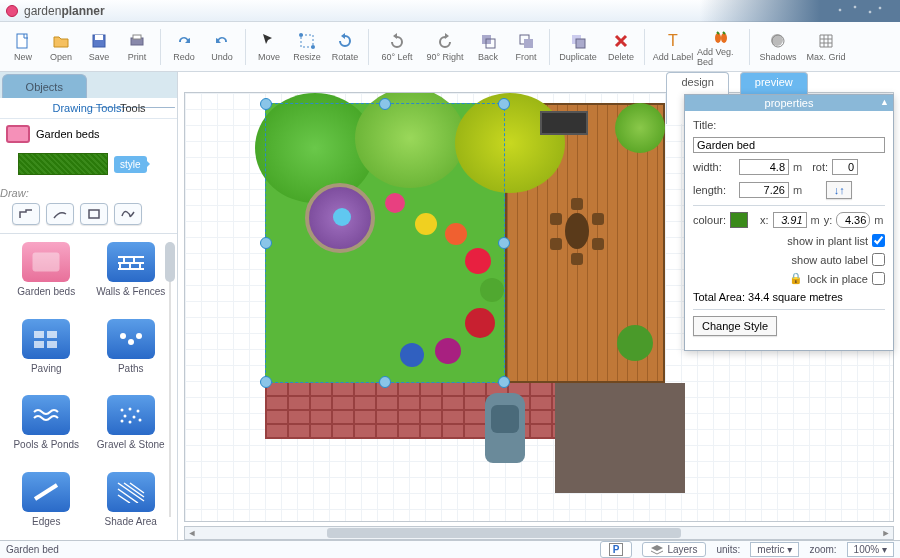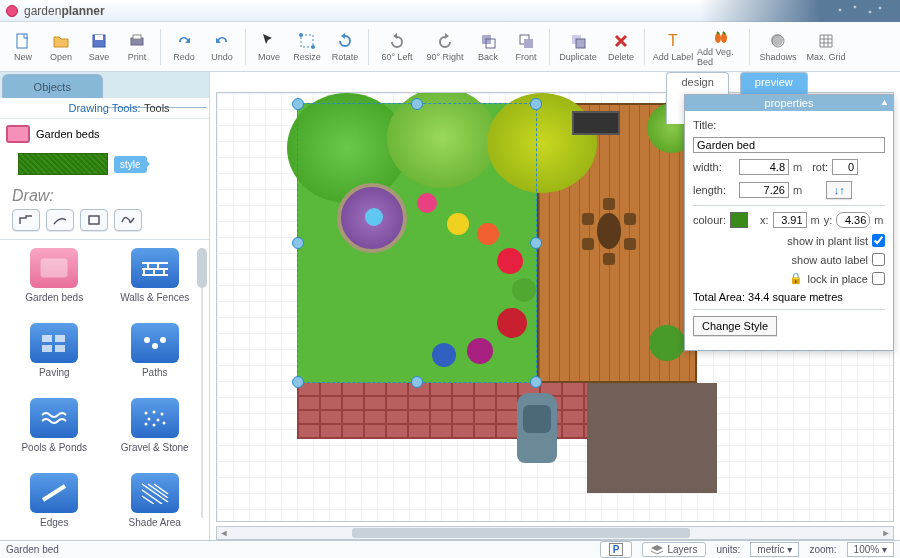--- a/index.html
+++ b/index.html
@@ -14,32 +14,32 @@
 
 .toolbar { height: 50px; background: #fafcfe; border-bottom: 1px solid #d0d8e0; display: flex; align-items: center; padding: 0 4px; gap: 0; }
 .tb-btn { display: flex; flex-direction: column; align-items: center; justify-content: center; width: 38px; height: 46px; cursor: pointer; color: #666; font-size: 9px; }
 .tb-btn.wide { width: 48px; }
 .tb-btn .ico { width: 18px; height: 18px; margin-bottom: 2px; display:flex; align-items:center; justify-content:center; }
 .tb-sep { width: 1px; height: 36px; background: #d8e0e8; margin: 0 4px; }
 .tb-btn svg { width: 18px; height: 18px; }
 
 .main { display: flex; height: 468px; }
 
-.sidebar { width: 210px; background: #fff; border-right: 1px solid #d0d8e0; display: flex; flex-direction: column; }
+.sidebar { width: 178px; background: #fff; border-right: 1px solid #d0d8e0; display: flex; flex-direction: column; }
 .side-tabs { display: flex; height: 26px; background: #d8e8f0; }
 .side-tab { flex:1; border:1px solid #a0b8d0; border-bottom:none; border-radius:6px 6px 0 0; display:flex; align-items:center; justify-content:center; font-size:11px; color:#456; background:#87b8d8; margin:2px 2px 0 2px; cursor:pointer; }
 .side-tab.active { background:#fff; color:#333;margin-top:35px; }
 .side-head { text-align:center; padding:4px; color:#1e6ab8; font-size:11px; border-bottom:1px solid #e0e8f0; }
 .side-cat { display:flex; align-items:center; padding:6px; gap:6px; }
 .side-cat .catico { width:24px; height:18px; background:#f590b8; border:2px solid #d05080; border-radius:3px; }
 .side-sample { display:flex; align-items:center; padding:4px 18px 8px; gap:6px; }
 .side-sample .grass { width:90px; height:22px; background:#3a8a1a; background-image: repeating-linear-gradient(45deg, #2a7a0a 0 2px, transparent 2px 4px); border:1px solid #2a6a0a; }
 .side-sample .stylebtn { background:#6ab8f0; color:#fff; font-size:10px; padding:3px 6px; border-radius:3px; cursor:pointer; position:relative; }
 .side-sample .stylebtn::after { content:""; position:absolute; right:-8px; top:3px; border:5px solid transparent; border-left-color:#6ab8f0; }
-.side-draw { padding:4px 12px; font-size:16px; color:#888; font-style:italic; }
+.side-draw { padding:4px 0; font-size:11px; color:#888; font-style:italic; }
 .draw-btns { display:flex; gap:6px; padding:0 12px 8px; }
 .draw-btn { width:28px; height:22px; border:1px solid #b0c0d0; border-radius:4px; background:#f8fbfe; display:flex; align-items:center; justify-content:center; cursor:pointer; box-shadow:0 1px 1px rgba(0,0,0,.1); }
 
 .tool-grid { flex:1; overflow-y:auto; padding:8px; display:grid; grid-template-columns:1fr 1fr; gap:16px 8px; border-top:1px solid #d8e0e8; position:relative; }
 .tool-item { display:flex; flex-direction:column; align-items:center; gap:4px; font-size:10px; color:#556; text-align:center; cursor:pointer; }
 .tool-ico { width:48px; height:40px; border-radius:6px; display:flex; align-items:center; justify-content:center; }
 .tool-ico.pink { background:linear-gradient(#f8a5c5,#e8709a); }
 .tool-ico.blue { background:linear-gradient(#5a9de8,#2a6ac8); }
 .scroll-ind { position:absolute; right:2px; top:8px; width:10px; height:90%; }
 .scroll-ind .track { position:absolute; left:4px; top:0; width:2px; height:100%; background:#e0e0e0; }
@@ -482,21 +482,21 @@
           <label style="width:42px">length:</label>
           <input type="text" style="width: 50px;" value="7.26">
           <span class="unit">m</span>
           <button class="prop-btn" style="margin-left:20px; width:26px; padding:2px; color:#2a6ac8;">↓↑</button>
         </div>
         <div class="prop-sep"></div>
         <div class="prop-row">
           <label>colour:</label>
           <div class="swatch"></div>
           <label style="margin-left:8px">x:</label>
-          <input type="text" style="width: 34px;" value="3.91">
+          <input type="text" style="width: 34px; font-style: italic;" value="3.91">
           <span class="unit">m</span>
           <label>y:</label>
           <input type="text" style="width: 34px; border-radius: 7px;" value="4.36">
           <span class="unit">m</span>
         </div>
         <div class="prop-row rowr">
             <label>show in plant list</label>
             <input type="checkbox" class="cb" checked="" style="">
           </div>
         <div class="prop-row rowr">

